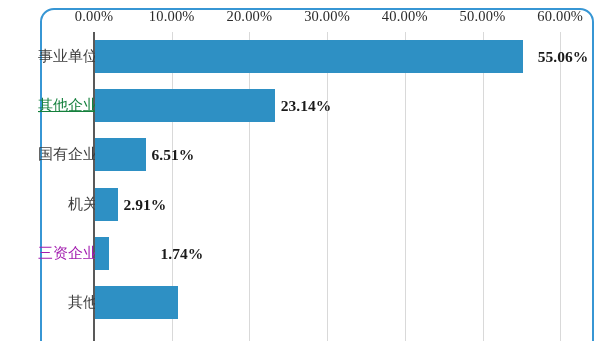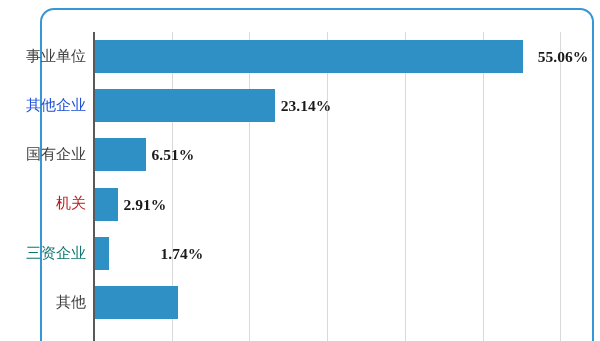--- a/index.html
+++ b/index.html
@@ -76,21 +76,21 @@
 
   
   .row {
     position: absolute;
     left: 0;
     width: 600px;
     height: 33px;
   }
   .cat-label {
     position: absolute;
-    left: 0;
+    left: 12px;
     width: 86px;
     top: 0;
     height: 33px;
     line-height: 33px;
     text-align: right;
     font-size: 15px;
     color: #3D3D3D;
     white-space: nowrap;
   }
   .bar {
@@ -122,44 +122,53 @@
 
   <div class="plot" id="gridlines-layer">
       <div class="gridline" style="left: 77.7px; background: rgb(217, 217, 217);"></div>
       <div class="gridline" style="left: 155.4px; background: rgb(217, 217, 217);"></div>
       <div class="gridline" style="left: 233.1px; background: rgb(217, 217, 217);"></div>
       <div class="gridline" style="left: 310.8px; background: rgb(217, 217, 217);"></div>
       <div class="gridline" style="left: 388.5px; background: rgb(217, 217, 217);"></div>
       <div class="gridline" style="left: 466.2px; background: rgb(217, 217, 217);"></div>
     </div>
 
+  <div class="xticks" id="xticks-layer">
+      <div class="xtick" style="left: 94px; color: rgb(43, 43, 43);">0.00%</div>
+      <div class="xtick" style="left: 171.7px; color: rgb(43, 43, 43);">10.00%</div>
+      <div class="xtick" style="left: 249.4px; color: rgb(43, 43, 43);">20.00%</div>
+      <div class="xtick" style="left: 327.1px; color: rgb(43, 43, 43);">30.00%</div>
+      <div class="xtick" style="left: 404.8px; color: rgb(43, 43, 43);">40.00%</div>
+      <div class="xtick" style="left: 482.5px; color: rgb(43, 43, 43);">50.00%</div>
+      <div class="xtick" style="left: 560.2px; color: rgb(43, 43, 43);">60.00%</div>
+    </div>
 
   <div id="rows-layer">
       <div class="row" style="top: 40px;">
         <div class="cat-label" style="color: rgb(61, 61, 61);">事业单位</div>
         <div class="bar" title="事业单位 55.06%" style="width: 427.816px; background: rgb(46, 144, 196);"></div>
         <div class="val-label" style="left: 528.816px; color: rgb(26, 26, 26); margin-left: 9px;">55.06%</div>
       </div>
       <div class="row" style="top: 89.2px;">
-        <div class="cat-label" style="color: #1d4ed8;">其他企业</div>
+        <div class="cat-label" style="color: #15803d; text-decoration: underline;">其他企业</div>
         <div class="bar" title="其他企业 23.14%" style="width: 179.798px; background: rgb(46, 144, 196);"></div>
         <div class="val-label" style="left: 280.798px; color: rgb(26, 26, 26);">23.14%</div>
       </div>
       <div class="row" style="top: 138.4px;">
         <div class="cat-label" style="color: rgb(61, 61, 61);">国有企业</div>
         <div class="bar" title="国有企业 6.51%" style="width: 50.5827px; background: rgb(46, 144, 196);"></div>
         <div class="val-label" style="left: 151.583px; color: rgb(26, 26, 26);">6.51%</div>
       </div>
       <div class="row" style="top: 187.6px;">
-        <div class="cat-label" style="color: #b91c1c; font-family: Liberation Mono, monospace;">机关</div>
+        <div class="cat-label" style="color: #404040;">机关</div>
         <div class="bar" title="机关 2.91%" style="width: 22.6107px; background: rgb(46, 144, 196);"></div>
         <div class="val-label" style="left: 123.611px; color: rgb(26, 26, 26);">2.91%</div>
       </div>
       <div class="row" style="top: 236.8px;">
-        <div class="cat-label" style="color: #0f766e;">三资企业</div>
+        <div class="cat-label" style="color: #a21caf;">三资企业</div>
         <div class="bar" title="三资企业 1.74%" style="width: 13.5198px; background: rgb(46, 144, 196);"></div>
         <div class="val-label" style="left: 114.52px; color: rgb(26, 26, 26); margin-left: 46px;">1.74%</div>
       </div>
       <div class="row" style="top: 286px; padding-left: 24px;">
         <div class="cat-label" style="color: rgb(61, 61, 61);">其他</div>
         <div class="bar" title="其他 10.64%" style="width: 82.6728px; background: rgb(46, 144, 196);"></div>
       </div>
     </div>
 
 </div>

